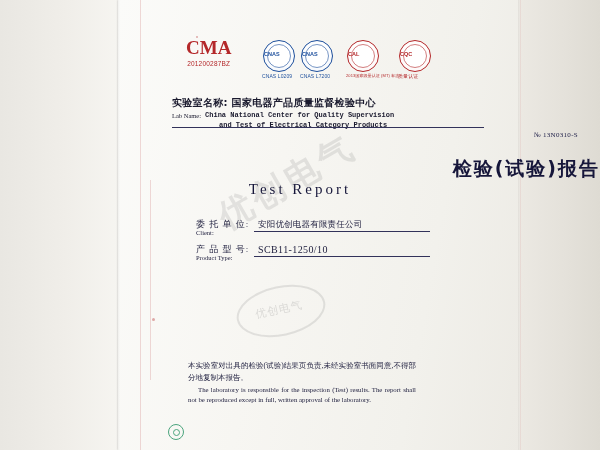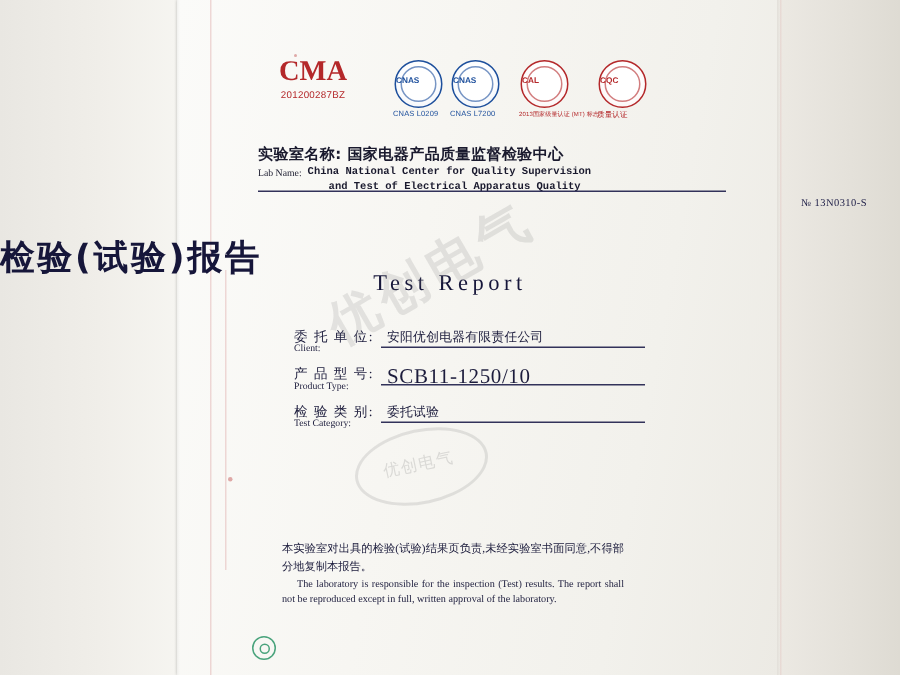--- a/index.html
+++ b/index.html
@@ -180,22 +180,22 @@
     color: #22224a;
     font-family: "Liberation Serif", serif;
     letter-spacing: 0.3px;
   }
 
   
   #title-cn {
     position: absolute;
     left: 0; right: 0;
     top: 156px;
-    text-align: left;
-    font-size: 23px;
+    text-align: right;
+    font-size: 19px;
     font-family: "DejaVu Sans", sans-serif;
     font-weight: bold;
     color: #16163a;
     letter-spacing: 2px;
   }
   #title-en {
     position: absolute;
     left: 0; right: 0;
     top: 181px;
     text-align: center;
@@ -237,21 +237,21 @@
     position: absolute;
     left: 62px;
     top: 1px;
     font-size: 8.5px;
     font-family: "DejaVu Sans", sans-serif;
     color: #1c1c3c;
     letter-spacing: 0.2px;
   }
   .f-val.mono {
     font-family: "Liberation Serif", serif;
-    font-size: 14px;
+    font-size: 10px;
     letter-spacing: 0.4px;
   }
   .f-line {
     position: absolute;
     left: 58px;
     top: 13px;
     width: 176px;
     height: 1px;
     background: #32325a;
   }
@@ -412,21 +412,21 @@
 
   <div id="labblock">
     <div class="lab-row1">
       <span>实验室名称:</span>
       <span>国家电器产品质量监督检验中心</span>
     </div>
     <div style="display:flex; gap:4px; margin-top:1px;">
       <div class="lab-label-en">Lab Name:</div>
       <div>
         <div class="lab-en">China National Center for Quality Supervision</div>
-        <div class="lab-en" style="padding-left:14px;">and Test of Electrical Apparatus Quality</div>
+        <div class="lab-en" style="padding-left:14px;">and Test of Electrical Category Products</div>
       </div>
     </div>
   </div>
   <div id="lab-underline"></div>
   <div id="serial">№ 13N0310-S</div>
 
   <div id="title-cn">检验(试验)报告</div>
   <div id="title-en">Test   Report</div>
 
   <div id="fields">
@@ -439,26 +439,20 @@
     </div>
 
 
     <div class="field">
       <div class="f-cn">产 品 型 号:</div>
       <div class="f-en">Product Type:</div>
       <div class="f-val mono">SCB11-1250/10</div>
       <div class="f-line"></div>
     </div>
 
-    <div class="field">
-      <div class="f-cn">检 验 类 别:</div>
-      <div class="f-en">Test Category:</div>
-      <div class="f-val">委托试验</div>
-      <div class="f-line"></div>
-    </div>
 
   </div>
 
   <div id="watermark">
     <div class="wm-text">优创电气</div>
   </div>
   <div id="wm-round">
     <div class="wm-ellipse"></div>
     <div class="wm-inner">优创电气</div>
   </div>

